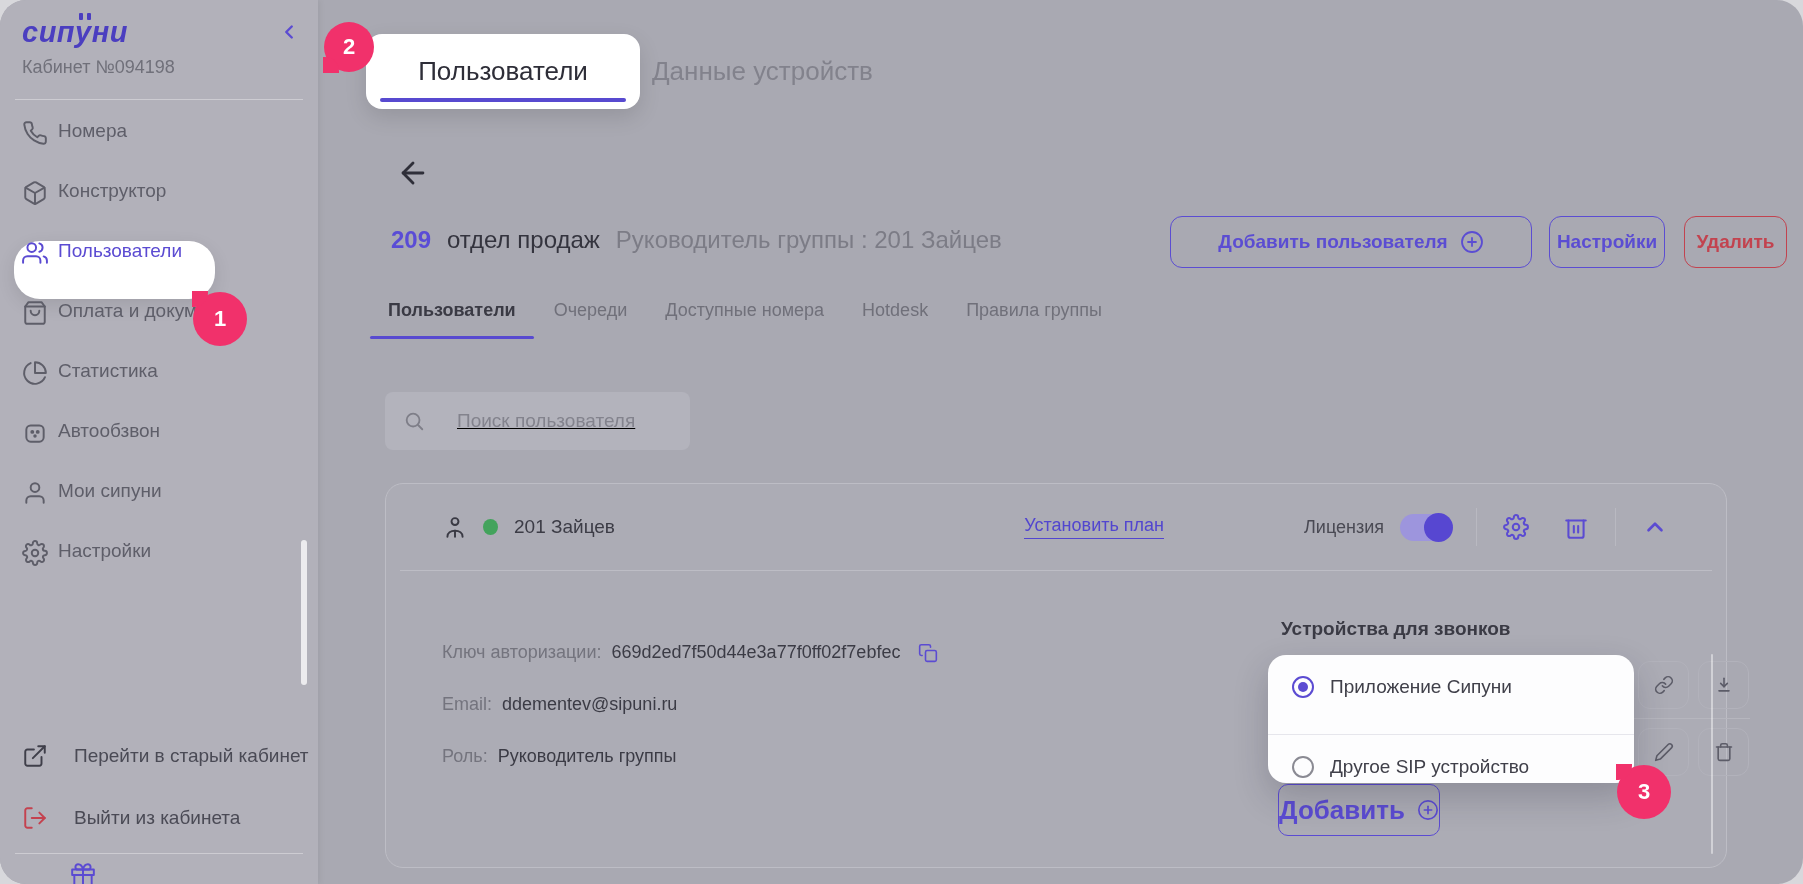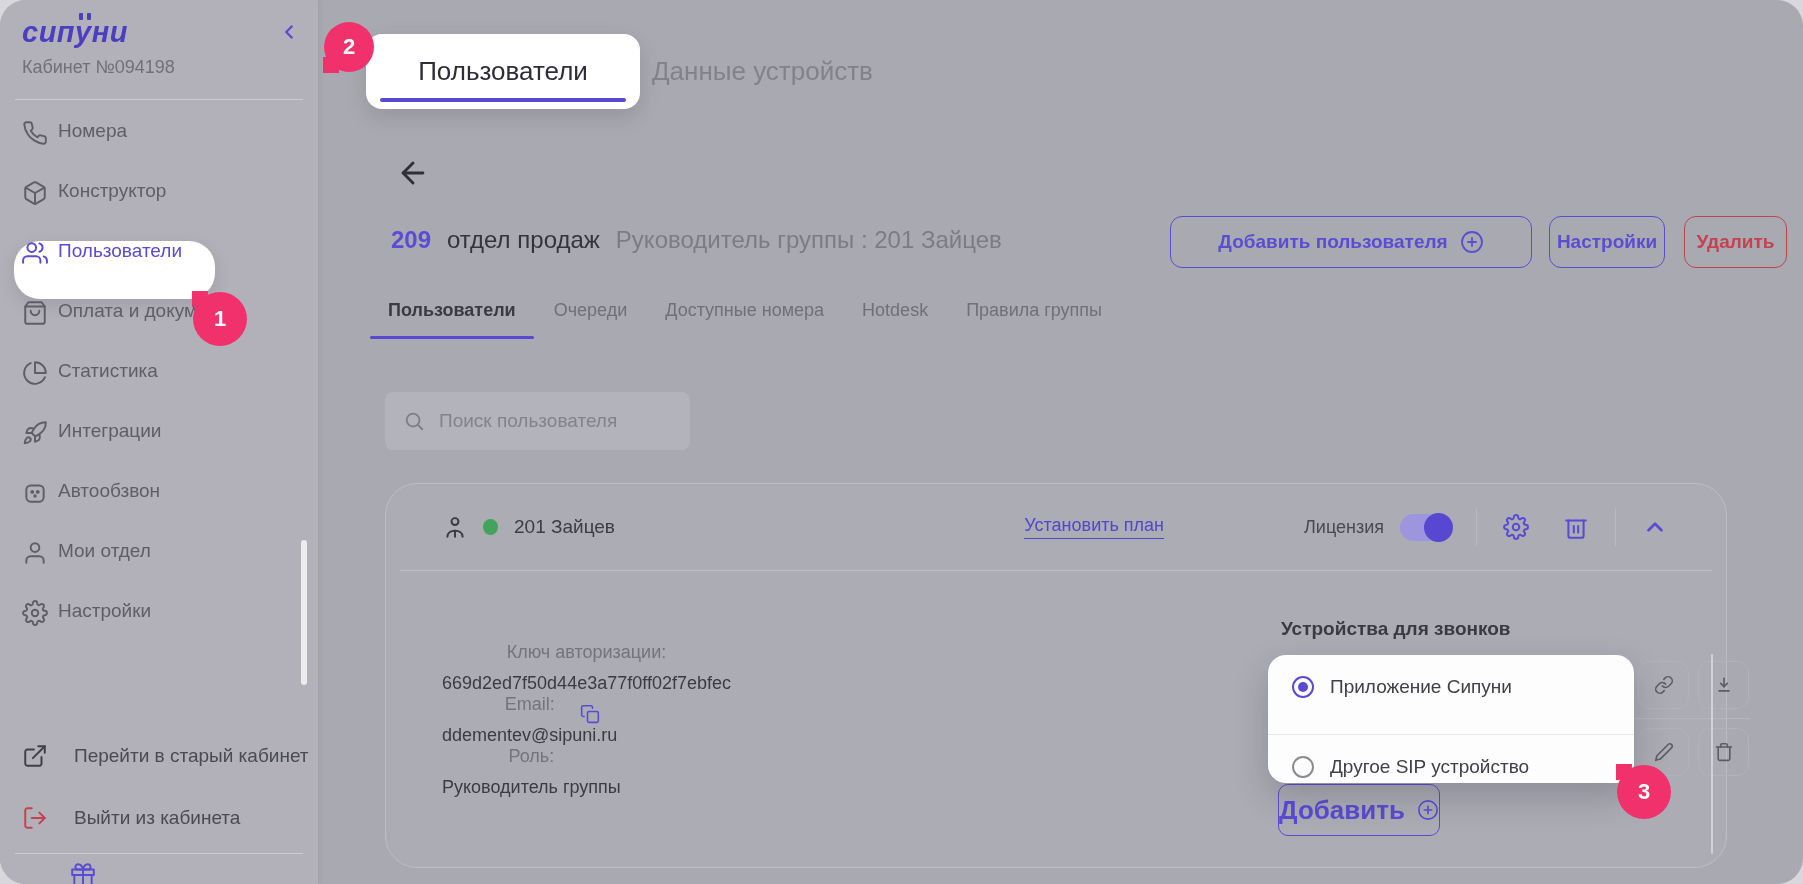--- a/index.html
+++ b/index.html
@@ -78,45 +78,45 @@
   .btn-delete{ left:1684px; width:103px; border-color:#c2434f; color:#c2434f;}
 
   
   .subtabs{ position:absolute; left:388px; top:300px; display:flex; gap:38px; align-items:center;}
   .subtab{ font-size:18px; color:#70707a; cursor:pointer; padding-bottom:18px;}
   .subtab.active{ font-weight:700; color:#3a3a44; position:relative;}
   .subtab.active::after{ content:""; position:absolute; left:-18px; right:-18px; bottom:0; height:3px; background:#584ad0; border-radius:2px;}
 
   
   .search{ position:absolute; left:385px; top:392px; width:305px; height:58px; background:#b3b3bc; border-radius:8px;
-           display:flex; align-items:center; gap:14px; padding:0 18px;}
+           display:flex; align-items:center; gap:32px; padding:0 18px;text-decoration:underline;}
   .search .ic{ width:22px; height:22px; color:#7e7e88; flex:0 0 22px;}
   .search input{ border:none; outline:none; background:transparent; font-size:19px; color:#3c3c46; width:100%;
                  font-family:"Liberation Sans", sans-serif;}
   .search input::placeholder{ color:#83838d;}
 
   
   .card{ position:absolute; left:385px; top:483px; width:1342px; height:385px;
-         border:1px solid #bdbdc5; border-radius:32px; background:rgba(255,255,255,.04);}
+         border:1px solid #bdbdc5; border-radius:18px; background:rgba(255,255,255,.04);}
   .card-head{ position:absolute; left:0; top:0; right:0; height:86px; display:flex; align-items:center; padding:0 56px;}
   .card-head .ic-person{ width:26px; height:26px; color:#3a3a44;}
   .status-dot{ width:15px; height:16px; border-radius:50%; background:#43a35c; margin-left:15px;}
   .u-name{ font-size:19px; color:#3c3c46; margin-left:16px;}
   .head-right{ margin-left:auto; display:flex; align-items:center;}
   .set-plan{ font-size:18px; color:#5246cf; border-bottom:1.5px solid #5246cf; padding-bottom:2px; cursor:pointer;}
   .license-lbl{ font-size:18px; color:#4a4a54; margin-left:140px;}
   .toggle{ position:relative; width:52px; height:27px; background:#9d95dd; border-radius:14px; margin-left:16px; cursor:pointer;}
   .toggle .knob{ position:absolute; right:-1px; top:-1px; width:29px; height:29px; border-radius:50%; background:#5747d1;}
   .vdiv{ width:1px; height:38px; background:#b9b9c1; margin:0 24px;}
   .icon-btn{ width:30px; height:30px; color:#5b4bd2; cursor:pointer; display:flex; align-items:center; justify-content:center;}
   .icon-btn .ic{ width:26px; height:26px;}
   .icon-btn + .icon-btn{ margin-left:30px;}
   .card-divider{ position:absolute; left:14px; right:14px; top:86px; height:1px; background:#bdbdc5;}
 
-  .detail-row{ position:absolute; left:56px; display:flex; align-items:center; gap:10px; white-space:nowrap;flex-direction:column;}
+  .detail-row{ position:absolute; left:56px; display:flex; align-items:center; gap:10px; white-space:nowrap;}
   .d-label{ font-size:18px; color:#74747e;}
   .d-value{ font-size:18px; color:#3b3b45;}
   .copy-ic{ width:20px; height:20px; color:#5b4bd2; margin-left:8px; cursor:pointer;}
 
   .devices-title{ position:absolute; left:895px; top:134px; font-size:19px; font-weight:700; color:#3a3a44;}
 
   .device-panel{ position:absolute; left:882px; top:171px; width:366px; height:128px; background:#fdfdfe;
                  border-radius:18px; box-shadow:0 14px 34px rgba(30,30,50,.22); z-index:3;}
   .option-row{ height:64px; display:flex; align-items:center; gap:16px; padding:0 24px; cursor:pointer;}
   .option-row + .option-row{ border-top:1px solid #e6e6ec;margin-top:15px;}
@@ -203,42 +203,33 @@
       </div>
       <div class="nav-item">
         <svg class="ic" viewBox="0 0 24 24" fill="none" stroke="currentColor" stroke-width="1.8" stroke-linecap="round" stroke-linejoin="round">
             <path d="M21.21 15.89A10 10 0 1 1 8 2.83"></path>
             <path d="M22 12A10 10 0 0 0 12 2v10z"></path>
           </svg>
         <span>Статистика</span>
       </div>
       <div class="nav-item">
         <svg class="ic" viewBox="0 0 24 24" fill="none" stroke="currentColor" stroke-width="1.8" stroke-linecap="round" stroke-linejoin="round">
-            <path d="M4.5 16.5c-1.5 1.26-2 5-2 5s3.74-.5 5-2c.71-.84.7-2.13-.09-2.91a2.18 2.18 0 0 0-2.91-.09z"></path>
-            <path d="M12 15l-3-3a22 22 0 0 1 2-3.95A12.88 12.88 0 0 1 22 2c0 2.72-.78 7.5-6 11a22.35 22.35 0 0 1-4 2z"></path>
-            <path d="M9 12H4s.55-3.03 2-4c1.62-1.08 5 0 5 0"></path>
-            <path d="M12 15v5s3.03-.55 4-2c1.08-1.62 0-5 0-5"></path>
-          </svg>
-        <span>Интеграции</span>
-      </div>
-      <div class="nav-item">
-        <svg class="ic" viewBox="0 0 24 24" fill="none" stroke="currentColor" stroke-width="1.8" stroke-linecap="round" stroke-linejoin="round">
             <rect x="4" y="5" width="16" height="15" rx="4"></rect>
             <circle cx="9.5" cy="11" r="0.9" fill="currentColor"></circle>
             <circle cx="14.5" cy="11" r="0.9" fill="currentColor"></circle>
             <circle cx="12" cy="14.8" r="0.7" fill="currentColor"></circle>
           </svg>
         <span>Автообзвон</span>
       </div>
       <div class="nav-item">
         <svg class="ic" viewBox="0 0 24 24" fill="none" stroke="currentColor" stroke-width="1.8" stroke-linecap="round" stroke-linejoin="round">
             <path d="M20 21v-2a4 4 0 0 0-4-4H8a4 4 0 0 0-4 4v2"></path>
             <circle cx="12" cy="7" r="4"></circle>
           </svg>
-        <span>Мои отдел</span>
+        <span>Мои сипуни</span>
       </div>
       <div class="nav-item">
         <svg class="ic" viewBox="0 0 24 24" fill="none" stroke="currentColor" stroke-width="1.8" stroke-linecap="round" stroke-linejoin="round">
             <circle cx="12" cy="12" r="3"></circle>
             <path d="M19.4 15a1.65 1.65 0 0 0 .33 1.82l.06.06a2 2 0 0 1 0 2.83 2 2 0 0 1-2.83 0l-.06-.06a1.65 1.65 0 0 0-1.82-.33 1.65 1.65 0 0 0-1 1.51V21a2 2 0 0 1-2 2 2 2 0 0 1-2-2v-.09A1.65 1.65 0 0 0 9 19.4a1.65 1.65 0 0 0-1.82.33l-.06.06a2 2 0 0 1-2.83 0 2 2 0 0 1 0-2.83l.06-.06a1.65 1.65 0 0 0 .33-1.82 1.65 1.65 0 0 0-1.51-1H3a2 2 0 0 1-2-2 2 2 0 0 1 2-2h.09A1.65 1.65 0 0 0 4.6 9a1.65 1.65 0 0 0-.33-1.82l-.06-.06a2 2 0 0 1 0-2.83 2 2 0 0 1 2.83 0l.06.06a1.65 1.65 0 0 0 1.82.33H9a1.65 1.65 0 0 0 1-1.51V3a2 2 0 0 1 2-2 2 2 0 0 1 2 2v.09a1.65 1.65 0 0 0 1 1.51 1.65 1.65 0 0 0 1.82-.33l.06-.06a2 2 0 0 1 2.83 0 2 2 0 0 1 0 2.83l-.06.06a1.65 1.65 0 0 0-.33 1.82V9a1.65 1.65 0 0 0 1.51 1H21a2 2 0 0 1 2 2 2 2 0 0 1-2 2h-.09a1.65 1.65 0 0 0-1.51 1z"></path>
           </svg>
         <span>Настройки</span>
       </div>
     </nav>
 

